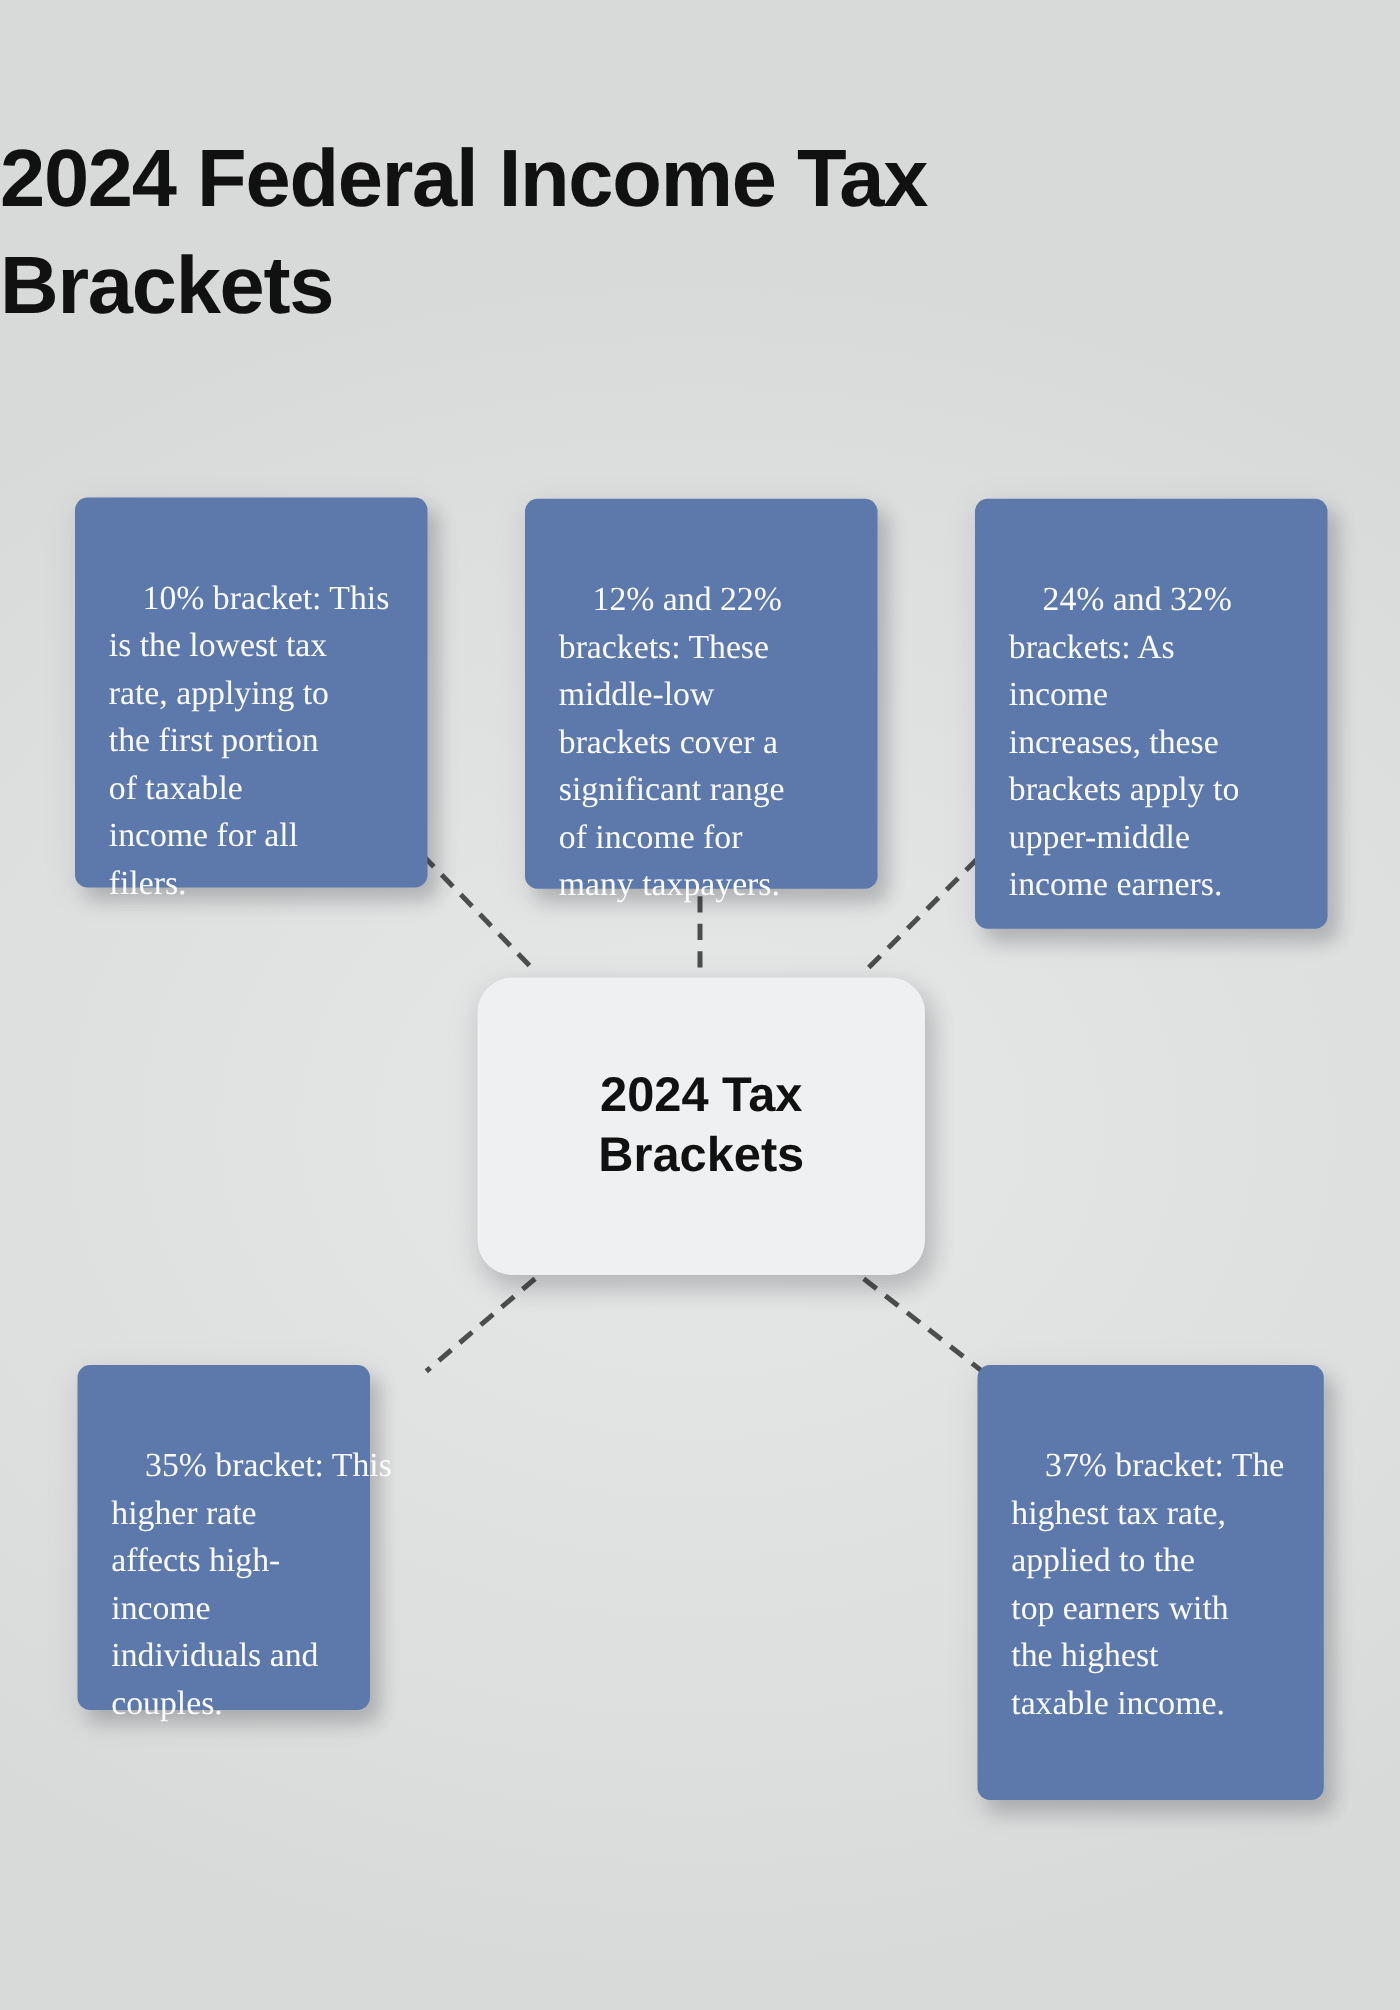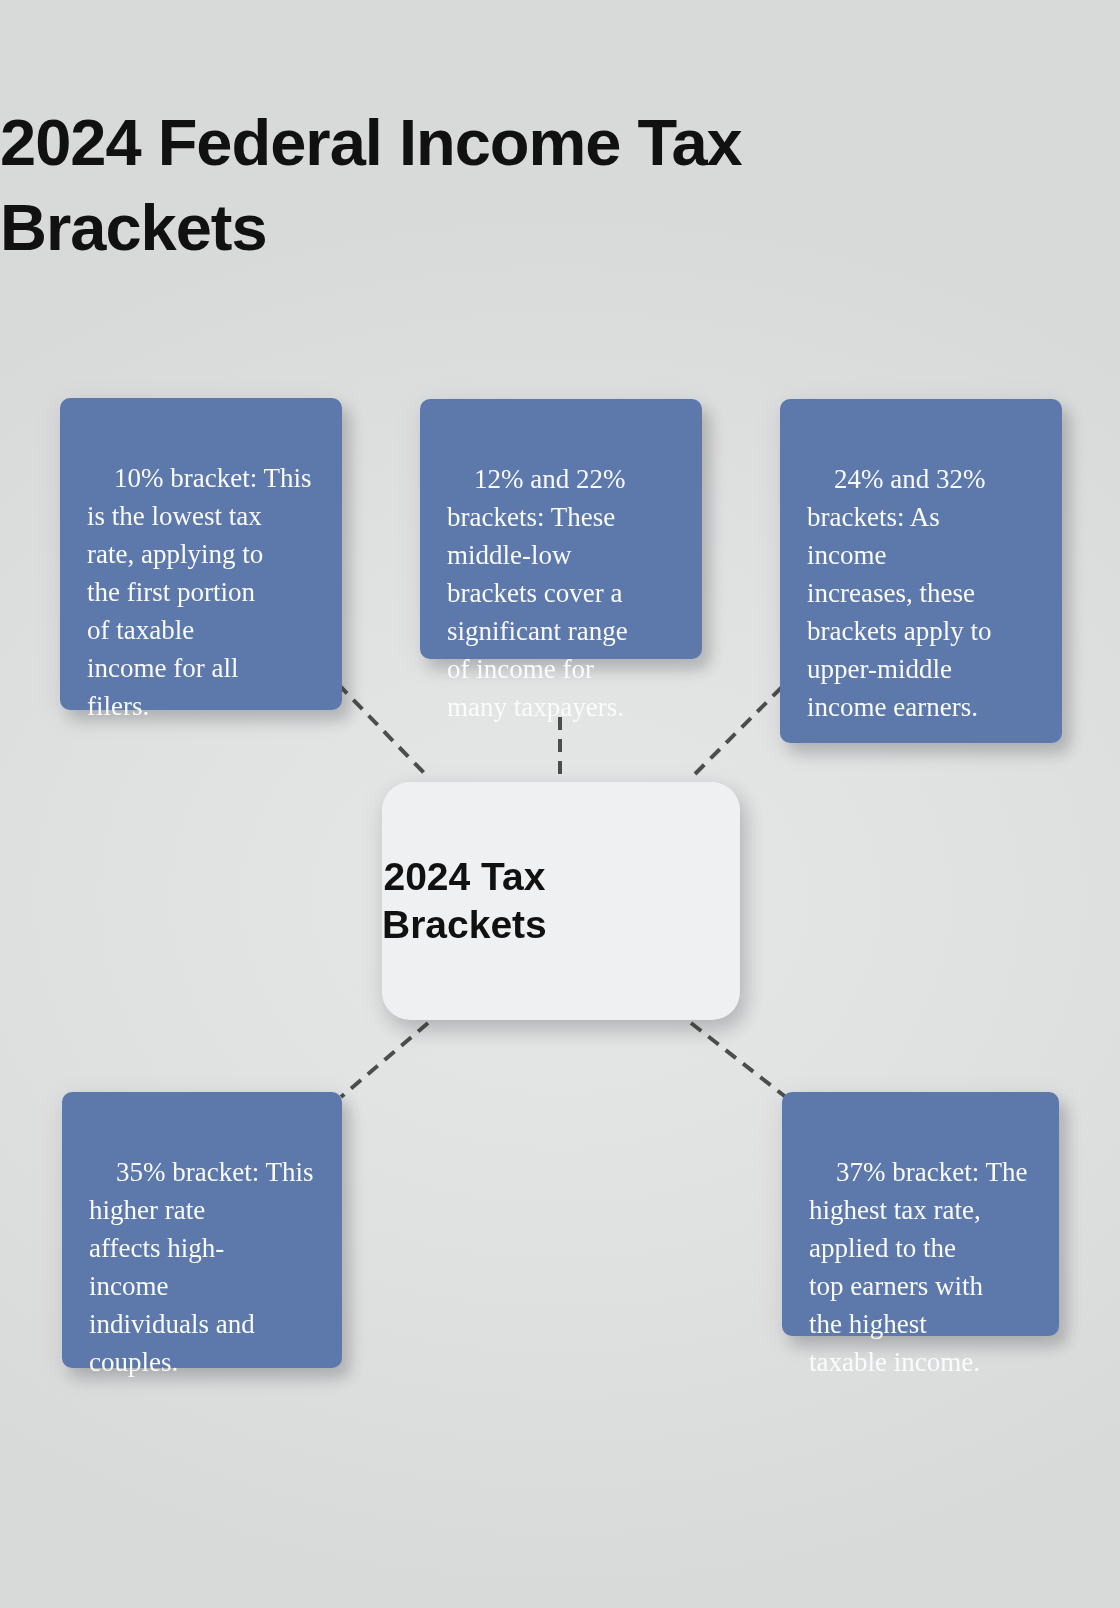--- a/index.html
+++ b/index.html
@@ -28,28 +28,28 @@
     border-radius:10px;
     color:#fafbfd;
     font-size:27px;line-height:38px;
     padding:23px 18px 23px 27px;
     box-sizing:border-box;
     white-space:pre;
     box-shadow:8px 10px 14px rgba(40,44,50,0.22), 0 6px 30px rgba(40,44,50,0.08);
     font-family:Liberation Serif, serif;
   }
   .node-1{left:60px;  top:398px; width:282px;height:312px;}
-  .node-2{left:420px; top:399px; width:282px;height:260px;}
+  .node-2{left:420px; top:399px; width:282px;height:312px;}
   .node-3{left:780px; top:399px; width:282px;height:344px;}
-  .node-4{left:62px;  top:1092px;width:280px;height:276px;}
-  .node-5{left:782px; top:1092px;width:277px;height:244px;}
+  .node-4{left:62px;  top:1092px;width:234px;height:276px;}
+  .node-5{left:782px; top:1092px;width:277px;height:348px;}
   .center-node{
     position:absolute;left:382px;top:782px;width:358px;height:238px;
     background:#eff0f1;border-radius:28px;
-    display:flex;align-items:center;
+    display:flex;align-items:center;justify-content:center;
     text-align:center;
     font-size:39px;font-weight:700;line-height:48px;color:#111;
     white-space:pre-line;
     box-shadow:6px 10px 18px rgba(40,44,50,0.20), 0 6px 30px rgba(40,44,50,0.08);
   }
   .logo{position:absolute;left:893px;top:1458px;width:170px;}
   .logo-eye{display:block;margin:0 auto;}
   .logo-brand{
     position:absolute;left:0;top:56px;width:170px;text-align:center;
     font-size:19px;font-weight:600;letter-spacing:3.2px;color:#53406b;

